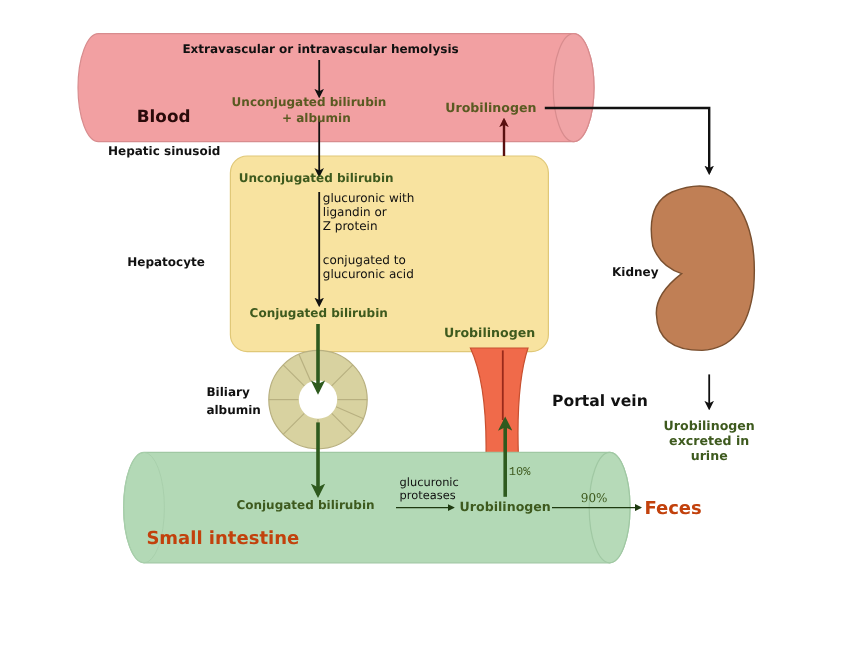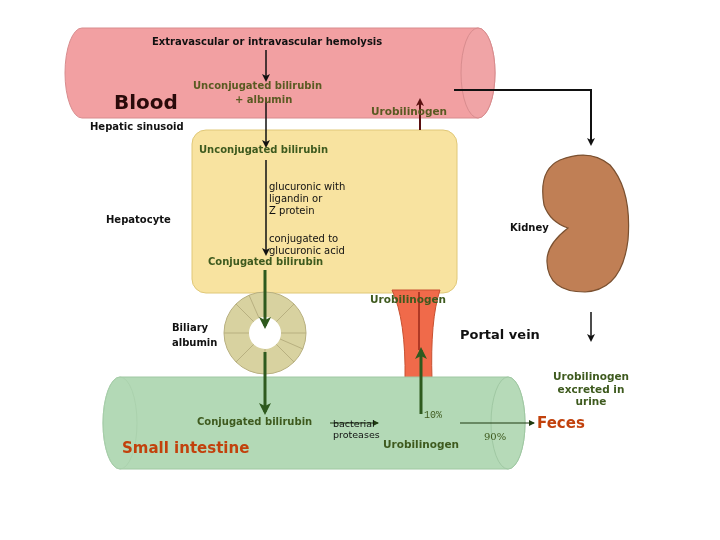--- a/index.html
+++ b/index.html
@@ -4,23 +4,23 @@
   <style>
     html, body { margin: 0; padding: 0; background: #ffffff; }
     body { width: 720px; height: 540px; position: relative; overflow: hidden; font-family: "DejaVu Sans", sans-serif; }
     svg { position: absolute; left: 0; top: 0; }
     .lbl { position: absolute; white-space: nowrap; font-family: "DejaVu Sans", sans-serif; }
     .b { font-weight: bold; }
     .black { color: #111111; }
     .green { color: #3e5a1e; }
     .olive { color: #5a5a22; }
     .brown { color: #c2410c; }
-    .small { font-size: 10px; line-height: 12px; margin-top: 21px; }
+    .small { font-size: 10px; line-height: 12px; }
     .med { font-size: 10px; }
-    .big { font-size: 20px; }
+    .big { font-size: 14px; }
   </style>
 </head>
 <body>
 
 <svg width="720" height="540">
   <defs>
     <marker id="ahBlack" markerWidth="8" markerHeight="8" refX="6" refY="4" orient="auto" markerUnits="userSpaceOnUse">
       <path d="M0,0 L8,4 L0,8 L2,4 z" fill="#111"></path>
     </marker>
     <marker id="ahGreen" markerWidth="12" markerHeight="12" refX="9" refY="6" orient="auto" markerUnits="userSpaceOnUse">
@@ -112,20 +112,20 @@
 
 <div class="lbl b black med" style="left:510px;top:222px;">Kidney</div>
 <div class="lbl b green small" style="left:553px;top:349px;text-align:center;width:76px;line-height:12.5px;font-size:10.5px;">
   <div>Urobilinogen</div>
   <div>excreted in</div>
   <div>urine</div>
 </div>
 
 <div class="lbl green small" style="left:424px;top:389px;font-family:Liberation Mono, monospace;">10%</div>
 <div class="lbl black small" style="left:333px;top:397px;font-size:9.5px;line-height:11px;">
-  <div>bacterial</div>
+  <div>glucuronic</div>
   <div>proteases</div>
 </div>
 <div class="lbl green small" style="left:484px;top:410px;font-family:'DejaVu Serif', serif;">90%</div>
 <div class="lbl b green med" style="left:197px;top:416px;">Conjugated bilirubin</div>
 <div class="lbl b green small" style="left:383px;top:417px;font-size:10.5px;">Urobilinogen</div>
 <div class="lbl b brown" style="left:537px;top:414px;font-size:15px;">Feces</div>
 <div class="lbl b brown" style="left:122px;top:439px;font-size:15px;">Small intestine</div>
 
 </body></html>

